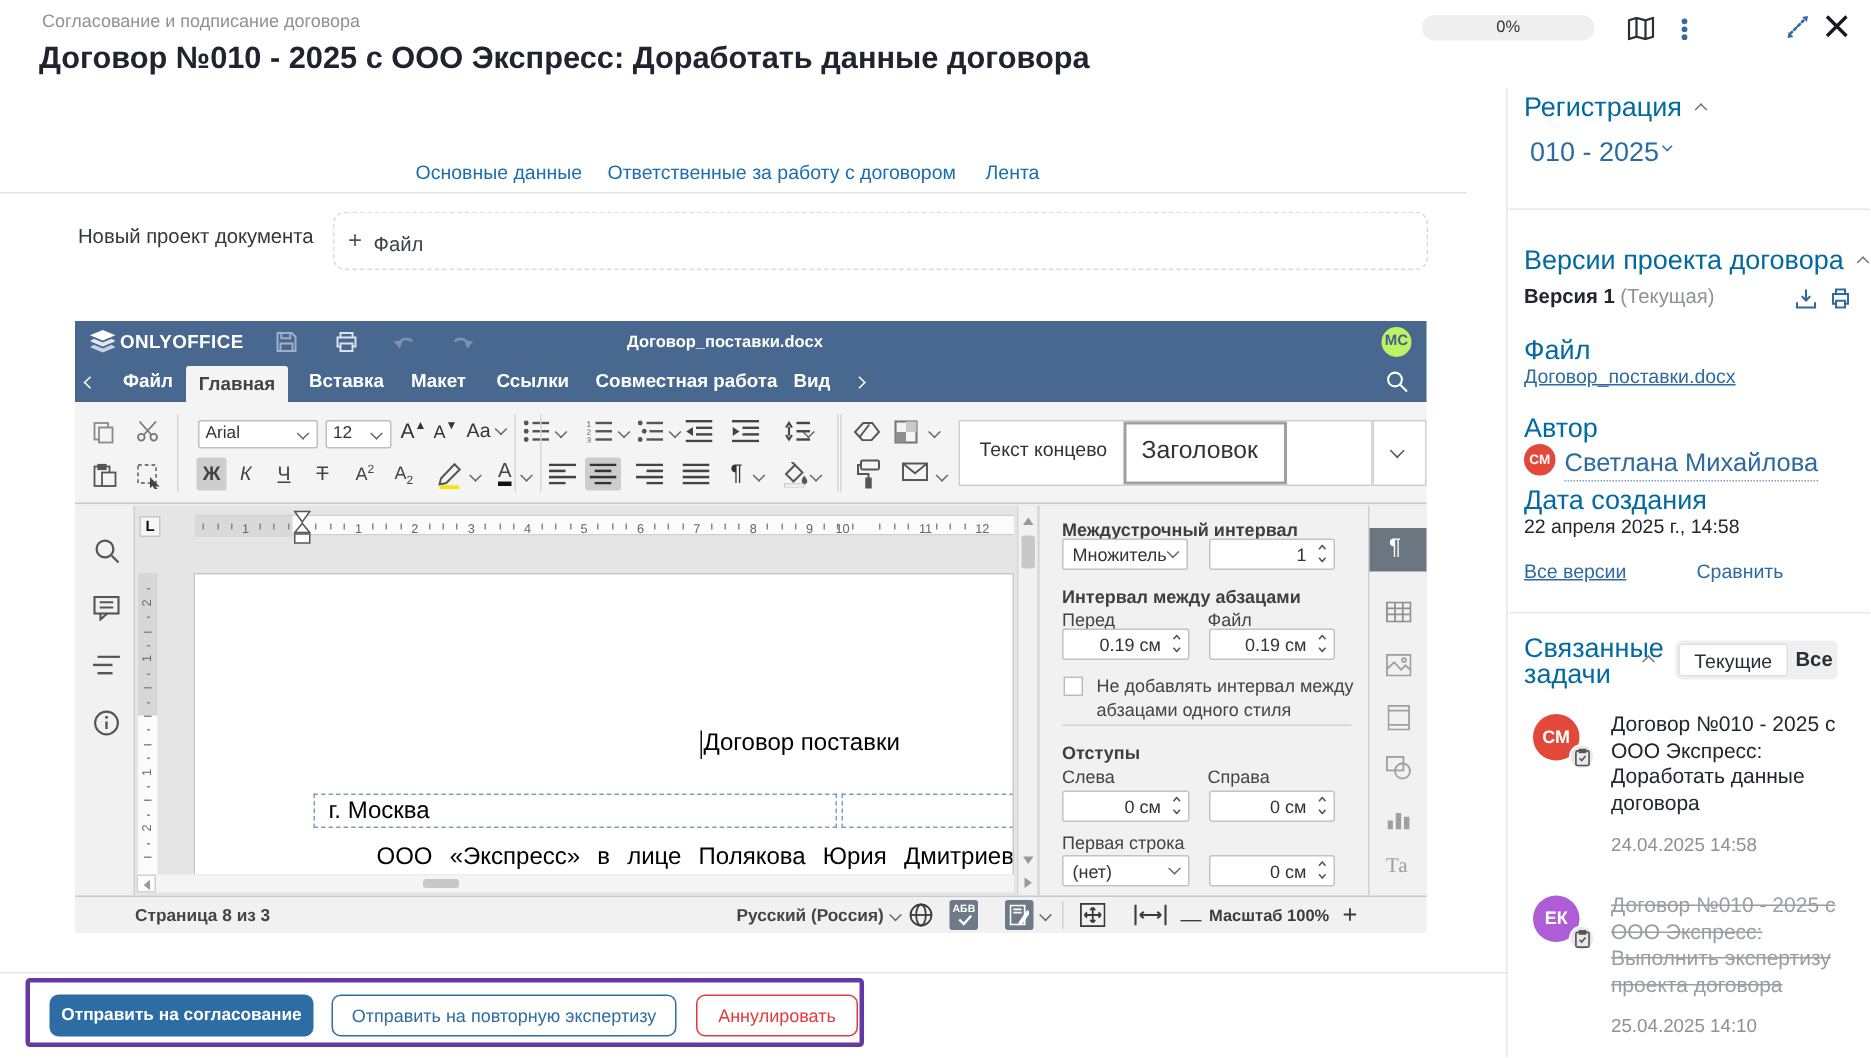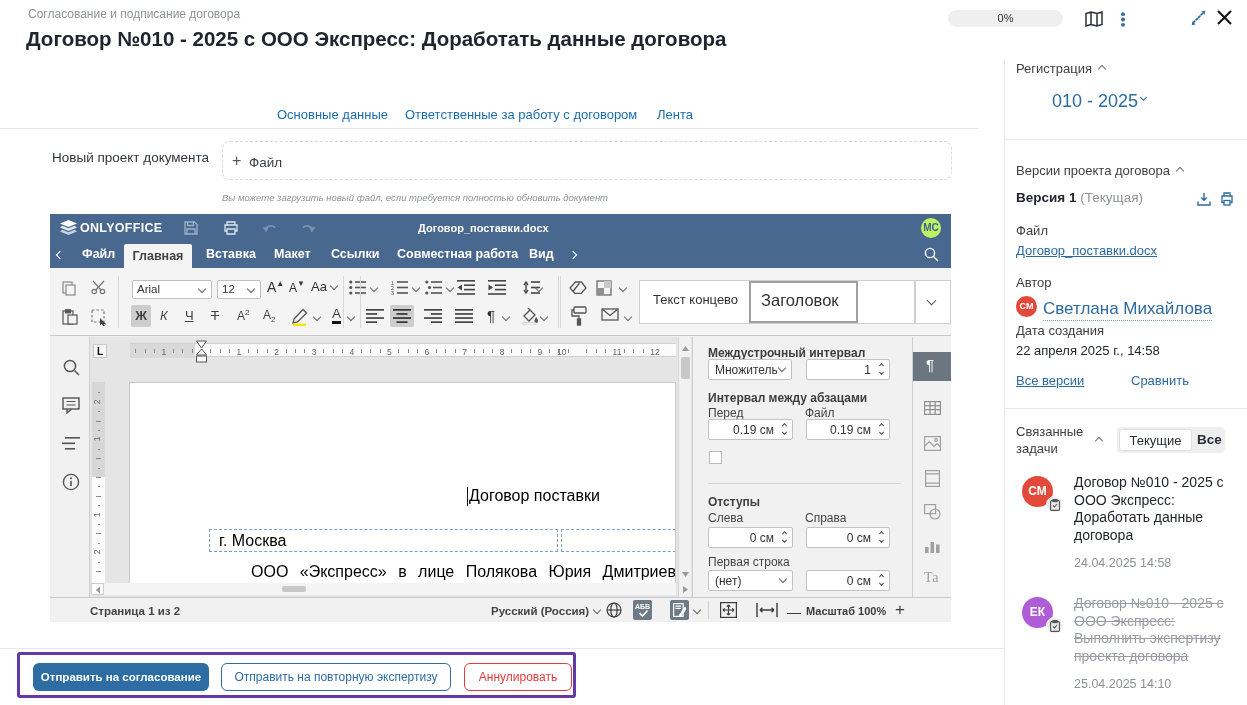--- a/index.html
+++ b/index.html
@@ -46,21 +46,21 @@
 .epanel{position:absolute;left:642px;top:0;width:220px;height:260px;background:#f1f1f1;border-left:1px solid #cfcfcf;font-size:12px;color:#444}
 .erail{position:absolute;left:862px;top:0;width:39px;height:260px;background:#f1f1f1;border-left:1px solid #cfcfcf}
 .pbold{position:absolute;font-weight:bold;font-size:12px;color:#3e3e3e}
 .plab{position:absolute;font-size:12px;color:#444}
 .spin{position:absolute;background:#fff;border:1px solid #c3c3c3;border-radius:2px;font-size:12px;color:#333;text-align:right}
 .spin .ar{position:absolute;right:4px;width:7px;height:4px}
 .drop{position:absolute;background:#fff;border:1px solid #c3c3c3;border-radius:2px;font-size:12px;color:#333;padding-left:6px}
 .estatus{position:absolute;left:0;top:383px;width:901px;height:25px;background:#f1f1f1;border-top:1px solid #c9c9c9;font-size:12px;color:#444}
 
 #sidebar{left:1004px;top:59px;width:243px;height:646px;border-left:1px solid #e7e7e7}
-.sgray{position:absolute;font-size:13px;color:#404040}
+.sgray{position:absolute;font-size:18px;color:#0369a1}
 .sblue{position:absolute;font-size:13px;color:#2d6a9f}
 .ssep{position:absolute;left:0;width:243px;height:1px;background:#e9e9e9}
 
 .footline{left:0;top:648px;width:1004px;height:1px;background:#e7e7e7}
 .focus{left:17px;top:652px;width:559px;height:46px;border:3px solid #6539a4;border-radius:3px}
 .btn1{left:33px;top:663px;width:176px;height:28px;background:#2d6da3;border-radius:6px;color:#fff;font-size:11.5px;font-weight:bold;text-align:center;line-height:28px;white-space:nowrap}
 .btn2{left:221px;top:663px;width:230px;height:28px;background:#fff;border:1px solid #2d6da3;border-radius:6px;color:#2d6da3;font-size:12px;text-align:center;line-height:26px;white-space:nowrap}
 .btn3{left:464px;top:663px;width:108px;height:28px;background:#fff;border:1px solid #e23b3b;border-radius:6px;color:#e23b3b;font-size:12px;text-align:center;line-height:26px}
 </style></head>
 <body>
@@ -91,21 +91,20 @@
 
 <div class="abs tabline"></div>
 <div class="abs tab" style="left:277px">Основные данные</div>
 <div class="abs tab" style="left:405px">Ответственные за работу с договором</div>
 <div class="abs tab" style="left:657px">Лента</div>
 
 <div class="abs flabel">Новый проект документа</div>
 <div class="abs fbox"></div>
 <div class="abs fplus">+</div>
 <div class="abs ffile">Файл</div>
-<div class="abs fhint">Вы можете загрузить новый файл, если требуется полностью обновить документ</div>
 
 <div id="editor" class="abs">
   <div class="ebar">
     <svg style="position:absolute;left:10px;top:6px" width="17" height="16" viewBox="0 0 17 16" fill="#fff">
           <path d="M8.5 0 L17 3.5 L8.5 7 L0 3.5 Z"></path>
           <path d="M2.5 5.8 L0 7.5 L8.5 11 L17 7.5 L14.5 5.8 L8.5 8.3 Z" opacity=".85"></path>
           <path d="M2.5 9.8 L0 11.5 L8.5 15 L17 11.5 L14.5 9.8 L8.5 12.3 Z" opacity=".7"></path>
         </svg>
     <div class="elogo">ONLYOFFICE</div>
     <svg style="position:absolute;left:134px;top:7px" width="14" height="14" viewBox="0 0 14 14" fill="none" stroke="#9db1ca" stroke-width="1.3">
@@ -461,20 +460,21 @@
               <path d="M0.8 4 L3.5 0.8 L6.2 4"></path>
             </svg><svg class="ar" style="top:11px" width="7" height="5" viewBox="0 0 7 5" fill="none" stroke="#555" stroke-width="1.3">
               <path d="M0.8 1 L3.5 4.2 L6.2 1"></path>
             </svg></div>
       <div class="spin" style="left:113px;top:82px;width:84px;height:21px;line-height:20px"><span style="margin-right:18px">0.19 см</span><svg class="ar" style="top:3px" width="7" height="5" viewBox="0 0 7 5" fill="none" stroke="#555" stroke-width="1.3">
               <path d="M0.8 4 L3.5 0.8 L6.2 4"></path>
             </svg><svg class="ar" style="top:11px" width="7" height="5" viewBox="0 0 7 5" fill="none" stroke="#555" stroke-width="1.3">
               <path d="M0.8 1 L3.5 4.2 L6.2 1"></path>
             </svg></div>
       <div style="position:absolute;left:16px;top:114px;width:13px;height:13px;background:#fff;border:1px solid #bbb"></div>
+      <div class="plab" style="left:38px;top:112px;line-height:16px">Не добавлять интервал между<br>абзацами одного стиля</div>
       <div style="position:absolute;left:15px;top:146px;width:193px;height:1px;background:#d4d4d4"></div>
       <div class="pbold" style="left:15px;top:158px">Отступы</div>
       <div class="plab" style="left:15px;top:174px">Слева</div>
       <div class="plab" style="left:112px;top:174px">Справа</div>
       <div class="spin" style="left:15px;top:190px;width:85px;height:21px;line-height:20px"><span style="margin-right:18px">0 см</span><svg class="ar" style="top:3px" width="7" height="5" viewBox="0 0 7 5" fill="none" stroke="#555" stroke-width="1.3">
               <path d="M0.8 4 L3.5 0.8 L6.2 4"></path>
             </svg><svg class="ar" style="top:11px" width="7" height="5" viewBox="0 0 7 5" fill="none" stroke="#555" stroke-width="1.3">
               <path d="M0.8 1 L3.5 4.2 L6.2 1"></path>
             </svg></div>
       <div class="spin" style="left:113px;top:190px;width:84px;height:21px;line-height:20px"><span style="margin-right:18px">0 см</span><svg class="ar" style="top:3px" width="7" height="5" viewBox="0 0 7 5" fill="none" stroke="#555" stroke-width="1.3">
@@ -513,21 +513,21 @@
           </svg>
       <svg style="position:absolute;left:12px;top:201px" width="15" height="15" viewBox="0 0 15 15" fill="#a0a0a0">
             <rect x="0" y="9" width="3.6" height="6"></rect>
             <rect x="5.5" y="4" width="3.6" height="11"></rect>
             <rect x="11" y="6.5" width="3.6" height="8.5"></rect>
           </svg>
       <div style="position:absolute;left:11px;top:233px;font-size:14px;color:#a0a0a0;font-family:'Liberation Serif',serif">Та</div>
     </div>
   </div>
   <div class="estatus">
-    <div style="position:absolute;left:40px;top:7px;font-size:11.5px;font-weight:bold;color:#444">Страница 1 из 2</div>
+    <div style="position:absolute;left:40px;top:7px;font-size:11.5px;font-weight:bold;color:#444">Страница 8 из 3</div>
     <div style="position:absolute;left:441px;top:7px;font-size:11.5px;font-weight:bold;color:#444">Русский (Россия)</div>
     <span class="chev" style="position:absolute;left:544px;top:9px;color:#666"></span>
     <svg style="position:absolute;left:556px;top:4px" width="16" height="16" viewBox="0 0 16 16" fill="none" stroke="#3c3c3c" stroke-width="1.2">
           <circle cx="8" cy="8" r="7"></circle>
           <ellipse cx="8" cy="8" rx="3.2" ry="7"></ellipse>
           <path d="M1 8 H15"></path>
         </svg>
     <div style="position:absolute;left:583px;top:2px;width:19px;height:20px;background:#6e7a87;border-radius:2px">
           <div style="position:absolute;left:2px;top:3px;font-size:7px;font-weight:bold;color:#fff">АБВ</div>
           <svg style="position:absolute;left:5px;top:9px" width="11" height="9" viewBox="0 0 11 9" fill="none" stroke="#fff" stroke-width="1.6">
@@ -552,21 +552,21 @@
           <path d="M4 7 H18 M4 7 L6.5 4.8 M4 7 L6.5 9.2 M18 7 L15.5 4.8 M18 7 L15.5 9.2"></path>
         </svg>
     <div style="position:absolute;left:737px;top:6px;font-size:14px;color:#3c3c3c">—</div>
     <div style="position:absolute;left:756px;top:7px;font-weight:bold;font-size:11px;color:#3c3c3c">Масштаб 100%</div>
     <div style="position:absolute;left:845px;top:2px;font-size:17px;color:#3c3c3c">+</div>
   </div>
 </div>
 
 <div id="sidebar" class="abs"></div>
 <div class="abs sgray" style="left:1016px;top:61px">Регистрация&nbsp;&nbsp;<span class="chevup" style="color:#6f7278;margin-bottom:1px"></span></div>
-<div class="abs" style="left:1052px;top:91px;font-size:18px;color:#2b6ba3">010 - 2025<span class="chev" style="width:5px;height:5px;color:#2b6ba3;margin-left:3px;margin-bottom:7px;border-width:1.3px"></span></div>
+<div class="abs" style="left:1020px;top:91px;font-size:18px;color:#2b6ba3">010 - 2025<span class="chev" style="width:5px;height:5px;color:#2b6ba3;margin-left:3px;margin-bottom:7px;border-width:1.3px"></span></div>
 <div class="abs ssep" style="left:1004px;top:139px"></div>
 <div class="abs sgray" style="left:1016px;top:163px">Версии проекта договора&nbsp;&nbsp;<span class="chevup" style="color:#6f7278;margin-bottom:1px"></span></div>
 <div class="abs" style="left:1016px;top:190px;font-size:13.5px"><b style="color:#23262e">Версия 1</b> <span style="color:#8f9196">(Текущая)</span></div>
 <svg class="abs" style="left:1197px;top:192px" width="14" height="14" viewBox="0 0 14 14" fill="none" stroke="#2d6a9f" stroke-width="1.4">
       <path d="M7 1 V8 M4.2 5.5 L7 8.3 L9.8 5.5"></path>
       <path d="M1 9.5 V13 H13 V9.5"></path>
     </svg>
 <svg class="abs" style="left:1220px;top:192px" width="14" height="14" viewBox="0 0 14 14" fill="none" stroke="#2d6a9f" stroke-width="1.3">
       <path d="M4 4 V1 H10 V4 M4 10.5 H2 V4 H12 V10.5 H10"></path>
       <rect x="4" y="8.5" width="6" height="4.5"></rect>

